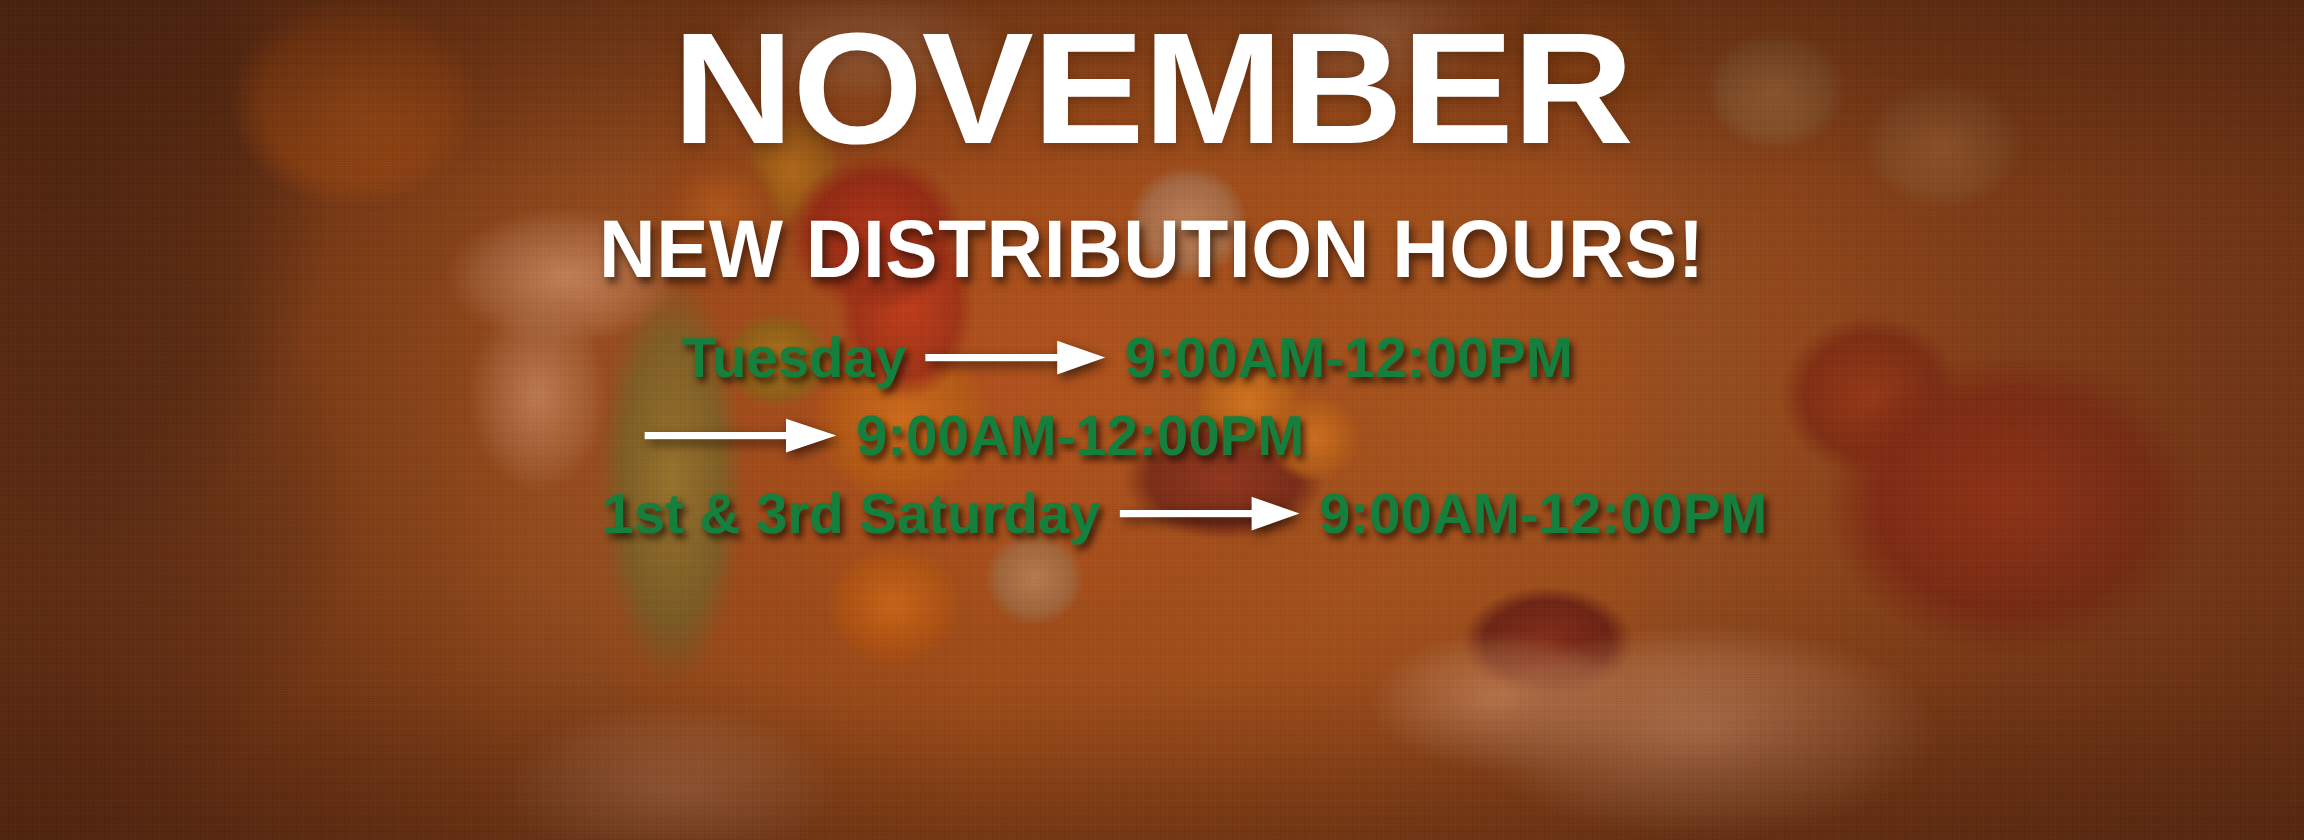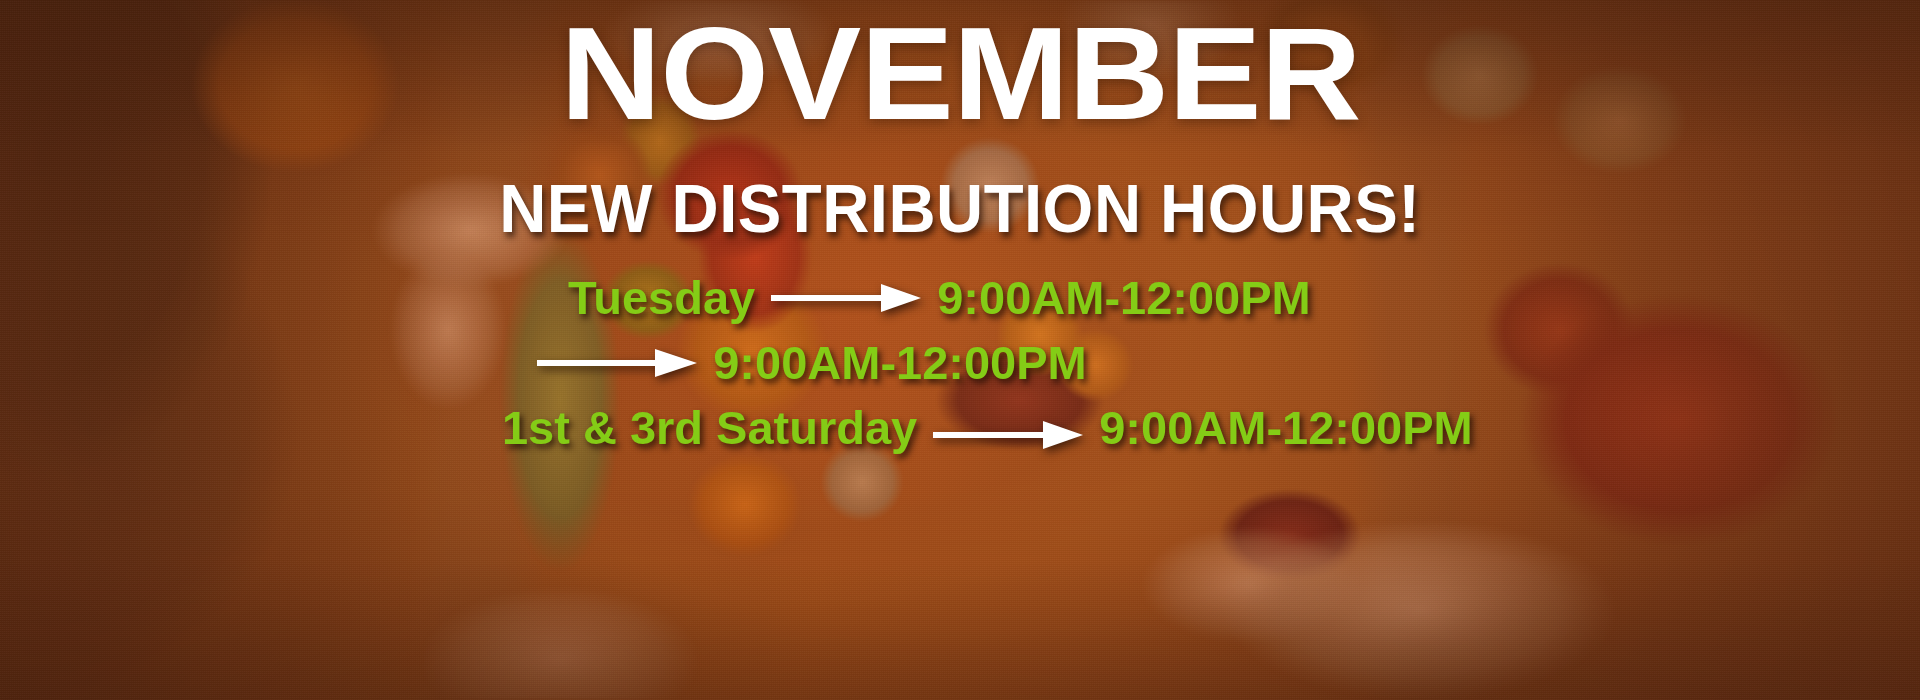--- a/index.html
+++ b/index.html
@@ -164,32 +164,32 @@
 
   .schedule{
     margin-top:28px;
     display:flex; flex-direction:column;
     gap:10px;
   }
 
   .sched-row{
     display:flex; align-items:center;
     white-space:nowrap;
-    color:#84cc16;
+    color:#15803d;
     font-size:47px;
     font-weight:700;
     text-shadow:3px 4px 6px rgba(30,12,4,.78);
   }
   
   .sched-row .day{ text-align:right; }
   .sched-row .time{ text-align:left; }
 
   .row-1{ margin-left:-22px; }
   .row-2{ margin-left:74px; }
-  .row-3{ margin-left:0px;align-items:flex-end; }
+  .row-3{ margin-left:0px; }
 
   .row-1 .day{ width:330px; }
   .row-2 .day{ width:560px; }
   .row-3 .day{ width:470px; }
 
   .arrow{
     display:inline-block;
     position:relative;
     height:40px;
     margin:0 16px;

